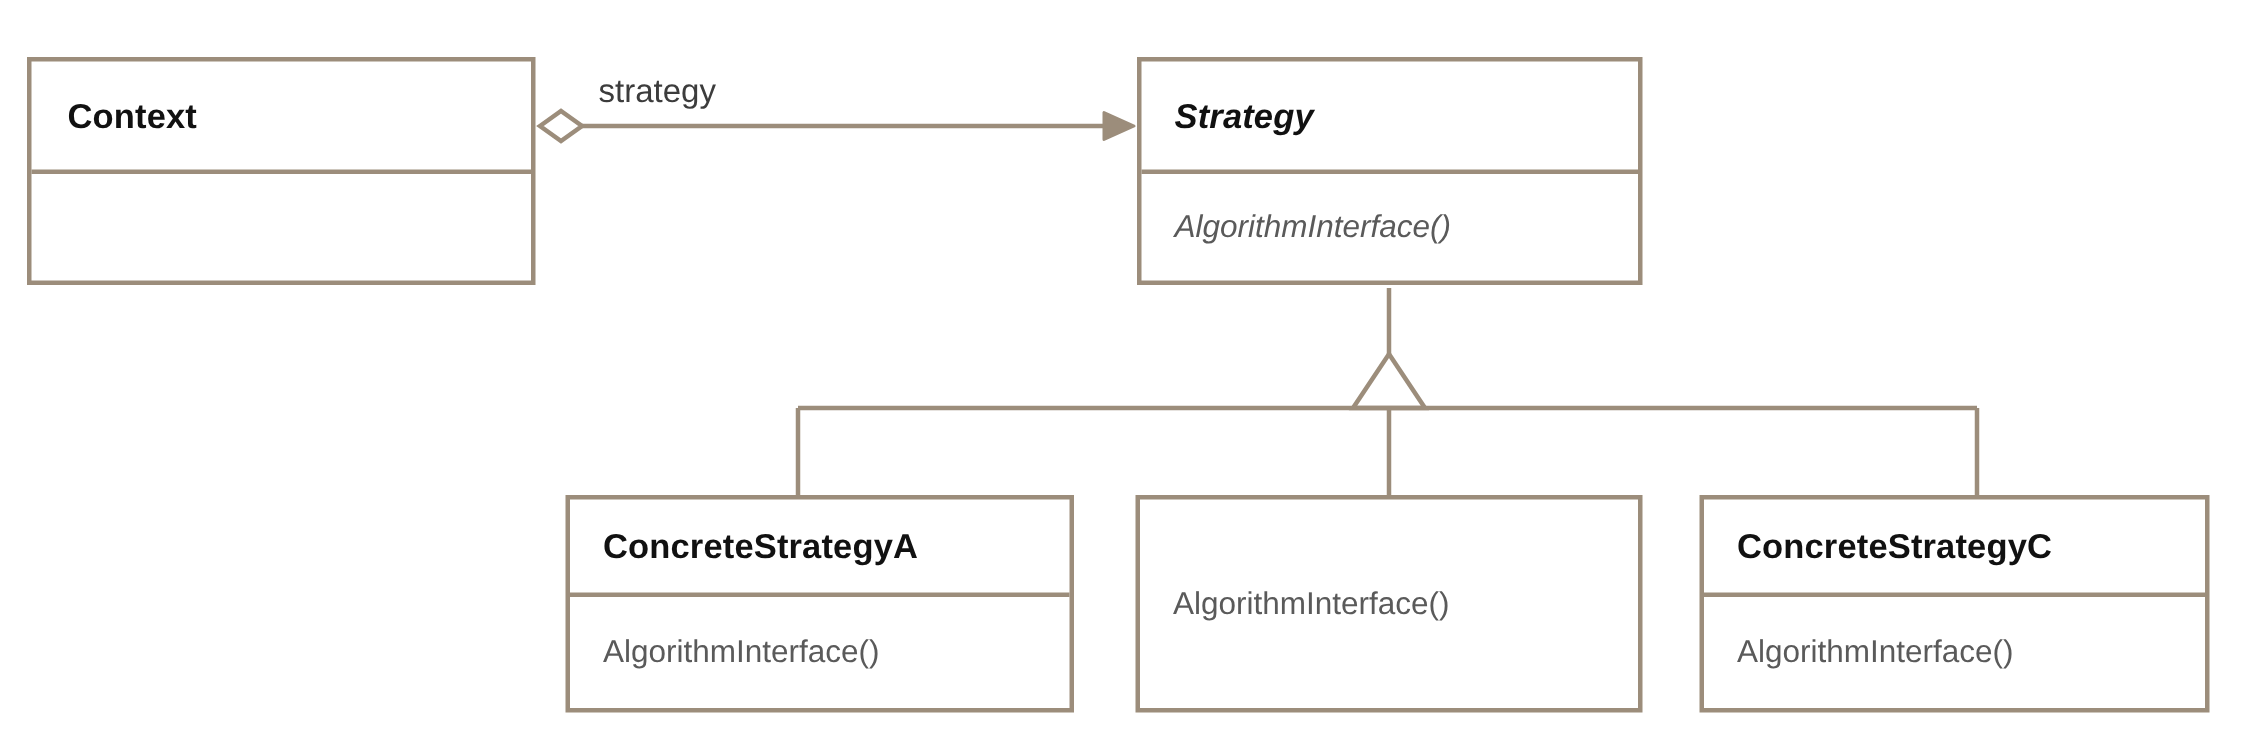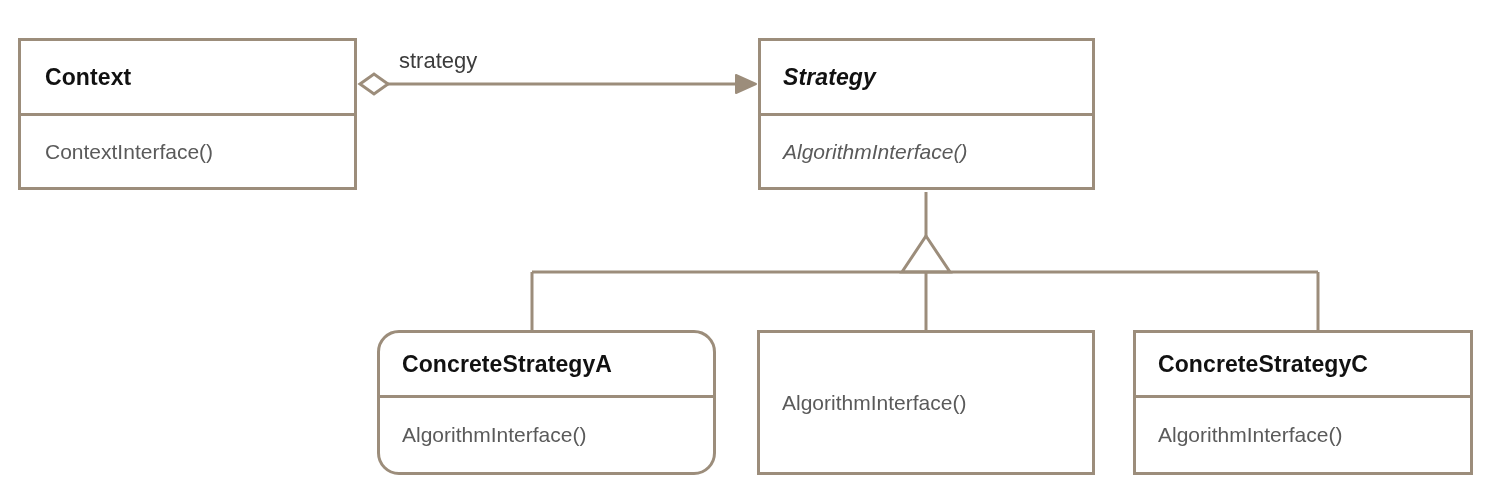--- a/index.html
+++ b/index.html
@@ -83,29 +83,28 @@
       <polygon points="926,236 950,272 902,272" fill="#ffffff" stroke="#9c8d7b" stroke-width="3" stroke-linejoin="miter"></polygon>
       <line x1="532" y1="272" x2="1318" y2="272" stroke="#9c8d7b" stroke-width="3"></line>
       <line x1="532" y1="272" x2="532" y2="330" stroke="#9c8d7b" stroke-width="3"></line>
       <line x1="926" y1="272" x2="926" y2="330" stroke="#9c8d7b" stroke-width="3"></line>
       <line x1="1318" y1="272" x2="1318" y2="330" stroke="#9c8d7b" stroke-width="3"></line>
     </g>
   </svg>
 
   <div class="uml-class" style="left:18px; top:38px; width:339px; height:152px;">
     <div class="uml-name pad-ctx" style="height:75px;">Context</div>
-    <div class="uml-ops pad-ctx">ContextInterface()</div>
   </div>
 
   <div class="uml-class" style="left:758px; top:38px; width:337px; height:152px;">
     <div class="uml-name abstract pad-std" style="height:75px;">Strategy</div>
     <div class="uml-ops abstract pad-std">AlgorithmInterface()</div>
   </div>
 
-  <div class="uml-class" style="left:377px; top:330px; width:339px; height:145px;border-radius:22px;">
+  <div class="uml-class" style="left:377px; top:330px; width:339px; height:145px;">
     <div class="uml-name pad-std" style="height:65px;">ConcreteStrategyA</div>
     <div class="uml-ops pad-std">AlgorithmInterface()</div>
   </div>
 
   <div class="uml-class" style="left:757px; top:330px; width:338px; height:145px;">
     <div class="uml-ops pad-std">AlgorithmInterface()</div>
   </div>
 
   <div class="uml-class" style="left:1133px; top:330px; width:340px; height:145px;">
     <div class="uml-name pad-std" style="height:65px;text-align:right;">ConcreteStrategyC</div>

